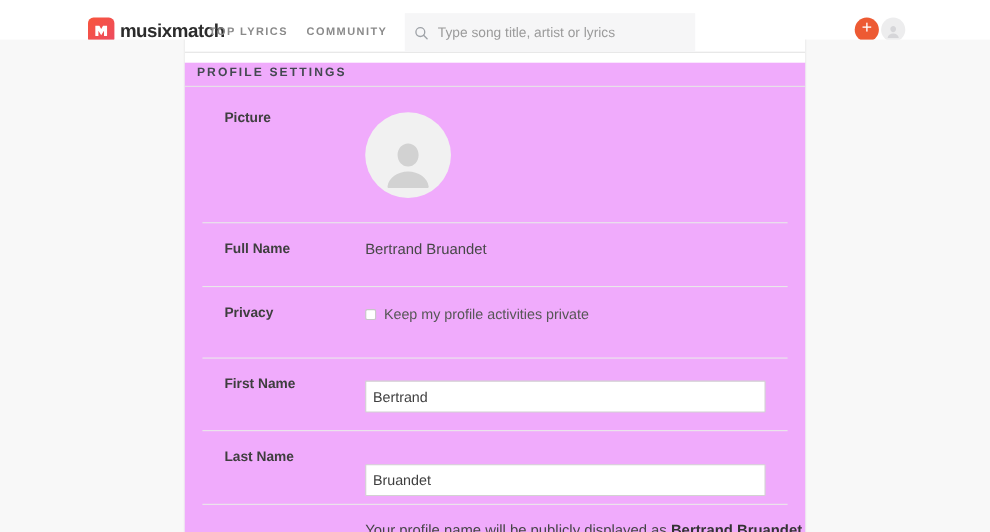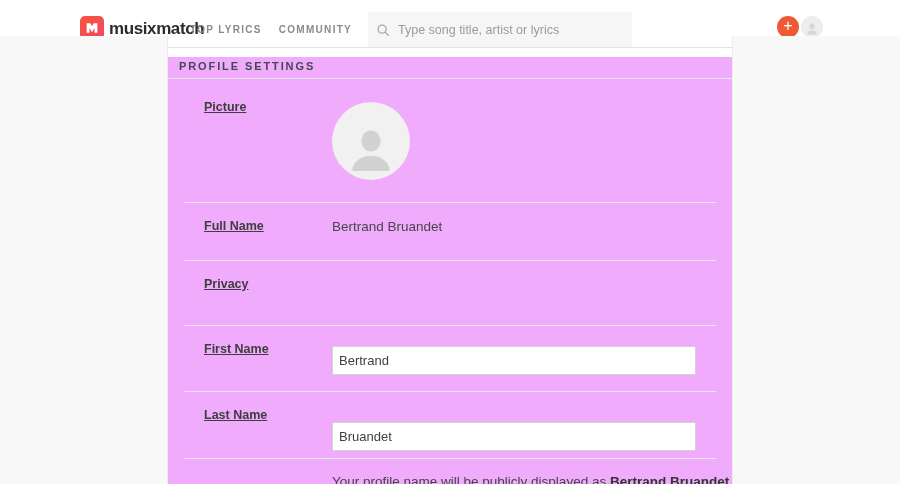--- a/index.html
+++ b/index.html
@@ -75,21 +75,21 @@
   }
   .panel-title {
     position:absolute; left:11px; top:3px;
     font-size:11px; font-weight:bold; letter-spacing:1.9px; color:#434850;
   }
   .divider {
     position:absolute; left:16px; right:16px; height:1px; background:#e9e9e9;
   }
   .row-label {
     position:absolute; left:36px;
-    font-size:12.5px; font-weight:bold; color:#3e3e3e;text-decoration:underline;
+    font-size:12.5px; font-weight:bold; color:#3e3e3e;
   }
   .picture-avatar {
     position:absolute; left:164px; top:45px; width:78px; height:78px;
     border-radius:50%; background:#f1f1f1; overflow:hidden; cursor:pointer;
     display:flex; align-items:flex-end; justify-content:center;
   }
   .picture-avatar svg { width:56px; height:56px; margin-bottom:2px; }
   .static-value {
     position:absolute; left:164px;
     font-size:13.5px; color:#474747;
@@ -177,20 +177,24 @@
           </svg>
       </span>
     </div>
     <div class="divider" style="top:145px;"></div>
 
     <div class="row-label" style="top:162px;">Full Name</div>
     <div class="static-value" style="top:162px;">Bertrand Bruandet</div>
     <div class="divider" style="top:203px;"></div>
 
     <div class="row-label" style="top:220px;">Privacy</div>
+    <div class="checkbox-row">
+      <span class="checkbox"></span>
+      <span class="checkbox-label">Keep my profile activities private</span>
+    </div>
     <div class="divider" style="top:268px;"></div>
 
     <div class="row-label" style="top:285px;">First Name</div>
     <input class="text-input" style="top: 289px;" type="text" value="Bertrand">
     <div class="divider" style="top:334px;"></div>
 
     <div class="row-label" style="top:351px;">Last Name</div>
     <input class="text-input" style="top: 365px;" type="text" value="Bruandet">
     <div class="divider" style="top:401px;"></div>
 

